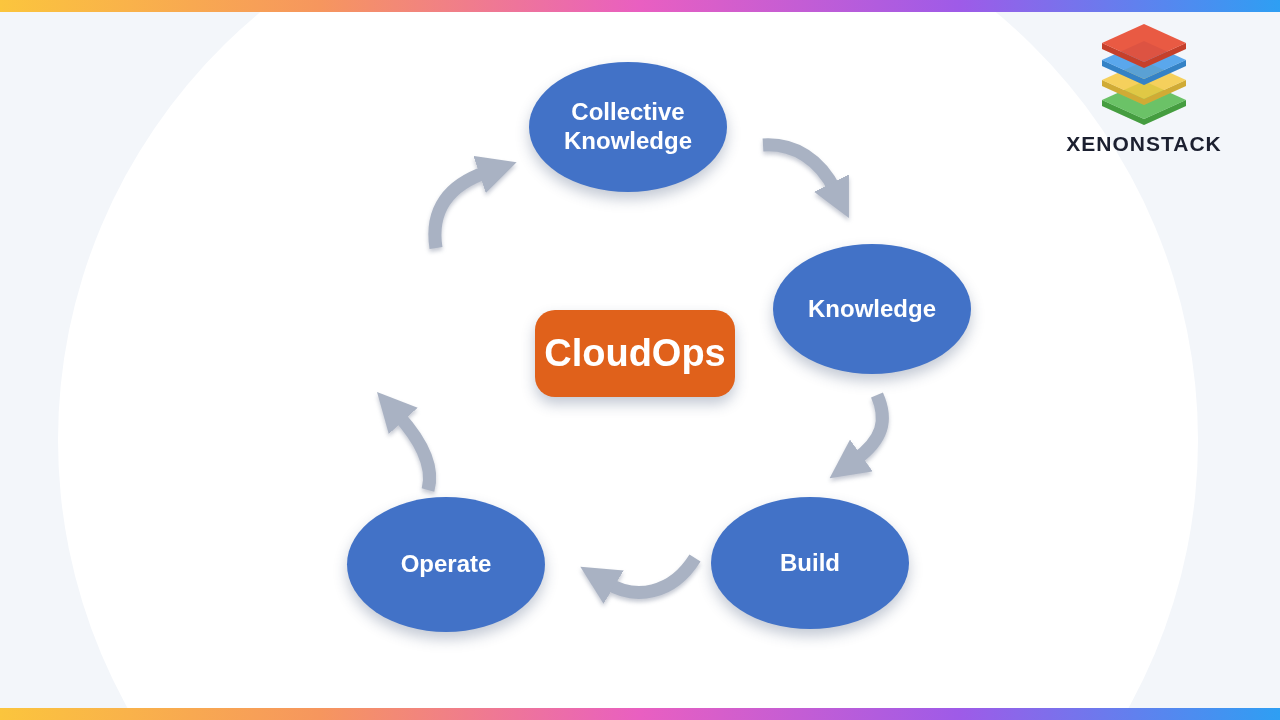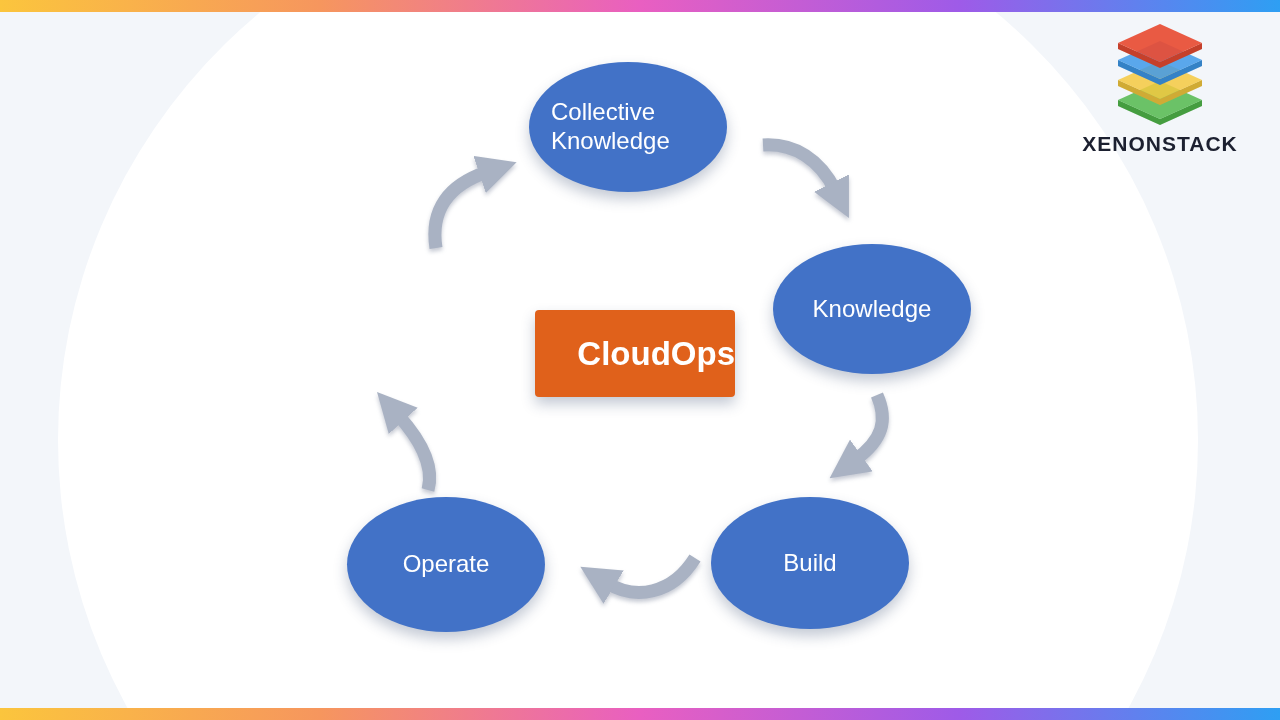--- a/index.html
+++ b/index.html
@@ -38,49 +38,50 @@
   }
   .arrow-body {
     stroke: var(--arrow-color, #A9B2C3);
     fill: none;
     filter: drop-shadow(0 3px 2px rgba(90,100,130,0.35));
   }
 
   .node {
     position: absolute;
     display: flex; align-items: center; justify-content: center;
+    text-align: center;
     border-radius: 50%;
     background: var(--node-fill, #4272C7);
     color: var(--node-text, #FFFFFF);
-    font-size: 24px; line-height: 1.2; font-weight: 400;
+    font-size: 24px; line-height: 1.2; font-weight: 700;
     padding: 0 22px;
     box-shadow: 0 7px 14px rgba(40, 60, 100, 0.28);
     z-index: 3;
   }
   .node-collective { left: 529px; top: 62px;  width: 198px; height: 130px; }
   .node-assessment { left: 773px; top: 244px; width: 198px; height: 130px; padding: 0 6px; }
   .node-build      { left: 711px; top: 497px; width: 198px; height: 132px; }
   .node-operate    { left: 347px; top: 497px; width: 198px; height: 135px; }
   .node-support    { left: 284px; top: 258px; width: 202px; height: 134px; }
 
   .center-box {
     position: absolute;
     left: 535px; top: 310px; width: 200px; height: 87px;
-    display: flex; align-items: center; justify-content: flex-end;
-    border-radius: 4px;
+    display: flex; align-items: center; justify-content: center;
+    border-radius: 20px;
     background: var(--center-fill, #E0611B);
     color: var(--center-text, #FFFFFF);
-    font-size: 33px; font-weight: 600;
+    font-size: 38px; font-weight: 600;
     box-shadow: 0 7px 14px rgba(40, 60, 100, 0.28);
     z-index: 3;
   }
 
   .brand {
     position: absolute;
-    right: 30px; top: 24px;
+    right: 46px; top: 24px;
     width: 180px;
     display: flex; flex-direction: column; align-items: center;
     z-index: 4;
   }
   .brand-name {
     margin-top: 4px;
     font-size: 21px; font-weight: 600;
     letter-spacing: 1px;
     color: var(--brand-text, #1C2030);
   }

